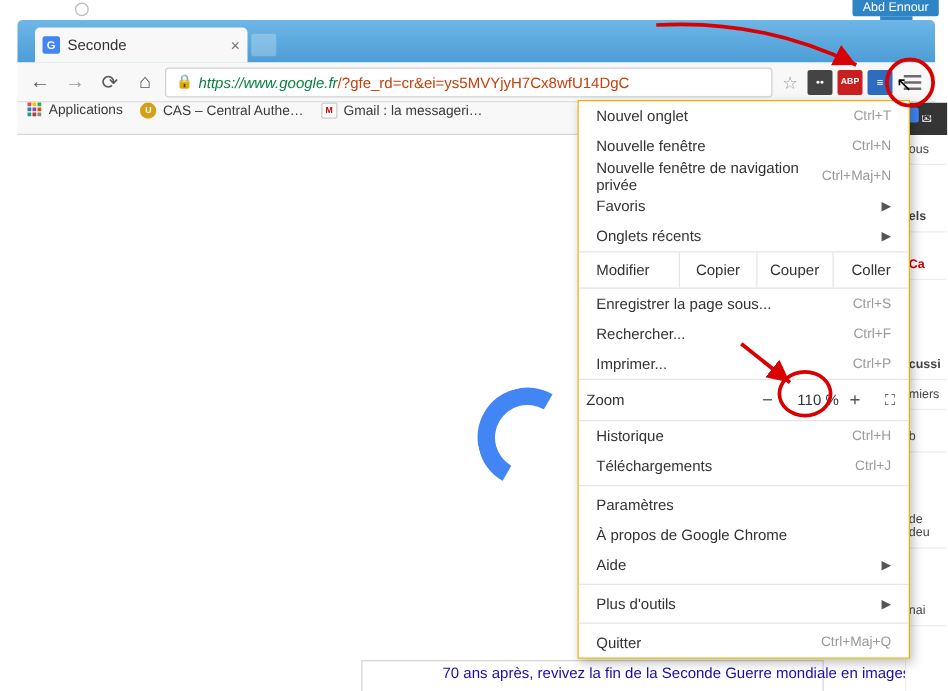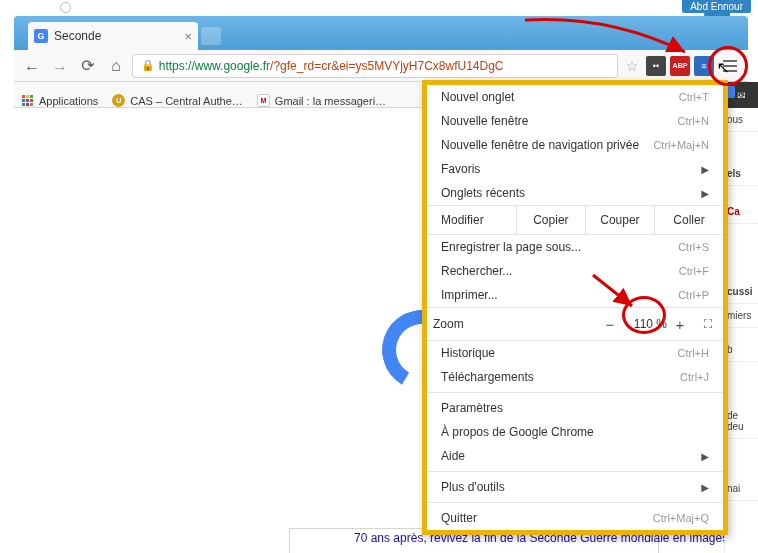--- a/index.html
+++ b/index.html
@@ -13,40 +13,40 @@
     .browser-chrome { position: absolute; top: 16px; left: 14px; right: 10px; height: 34px; background: linear-gradient(#6db6e8,#4d9dd6); border-radius: 4px 4px 0 0; }
     .tab { position: absolute; top: 6px; left: 14px; width: 170px; height: 28px; background: #f8f8f8; border-radius: 4px 4px 0 0; display: flex; align-items: center; padding: 0 6px; font-size: 12px; color: #333; }
     .tab .favicon { width: 14px; height: 14px; background: #4285f4; margin-right: 6px; border-radius: 2px; display: flex; align-items: center; justify-content: center; color: #fff; font-size: 9px; font-weight: bold; }
     .tab .close { margin-left: auto; color: #777; font-size: 13px; }
     .new-tab { position: absolute; left: 187px; top: 11px; width: 20px; height: 18px; background: rgba(255,255,255,0.25); border-radius: 2px; }
     .toolbar { position: absolute; top: 50px; left: 14px; right: 10px; height: 32px; background: #f8f8f8; border-bottom: 1px solid #d7d7d7; display: flex; align-items: center; padding: 0 6px; gap: 4px; }
     .nav-arrow { width: 24px; height: 24px; display: flex; align-items: center; justify-content: center; color: #999; font-size: 16px; }
     .nav-arrow.enabled { color: #5a5a5a; }
     .urlbar { flex: 1; height: 24px; background: #fff; border: 1px solid #d1d1d1; border-radius: 3px; display: flex; align-items: center; padding: 0 4px; font-size: 12px; overflow: hidden; }
     .lock { color: #0b8043; font-size: 11px; margin: 0 4px; }
-    .url-green { color: #0b8043; }
+    .url-green { color: #0b8043; font-style: italic; }
     .url-gray { color: #c2410c; white-space: nowrap; }
     .toolbar .starbtn { width: 20px; color: #9a9a9a; display: flex; align-items: center; justify-content: center; font-size: 14px; }
     .ext { width: 20px; height: 20px; border-radius: 2px; background: #444; display: flex; align-items: center; justify-content: center; font-size: 9px; color: #fff; }
     .ext.abp { background: #c91f1f; font-size: 7px; font-weight: bold; }
     .hamburger { width: 24px; height: 20px; display: flex; flex-direction: column; justify-content: center; gap: 3px; align-items: center; }
     .hamburger span { width: 14px; height: 2px; background: #6b6b6b; }
-    .bookmarks { position: absolute; top: 82px; left: 14px; right: 10px; height: 26px; background: #f8f8f8; border-bottom: 1px solid #d7d7d7; display: flex; align-items: flex-end; padding: 0 8px; gap: 14px; font-size: 11px; color: #3a3a3a; }
+    .bookmarks { position: absolute; top: 82px; left: 14px; right: 10px; height: 26px; background: #f8f8f8; border-bottom: 1px solid #d7d7d7; display: flex; align-items: flex-start; padding: 0 8px; gap: 14px; font-size: 11px; color: #3a3a3a; }
     .bm-item { display: flex; align-items: center; gap: 5px; white-space: nowrap; }
     .apps-ico { width: 12px; height: 12px; display: grid; grid-template-columns: repeat(3,3px); grid-template-rows: repeat(3,3px); gap: 1px; }
     .apps-ico i { background: #e74c3c; }
     .apps-ico i:nth-child(2){background:#f1c40f}.apps-ico i:nth-child(3){background:#27ae60}.apps-ico i:nth-child(4){background:#2980b9}.apps-ico i:nth-child(5){background:#8e44ad}.apps-ico i:nth-child(6){background:#d35400}.apps-ico i:nth-child(7){background:#16a085}.apps-ico i:nth-child(8){background:#c0392b}.apps-ico i:nth-child(9){background:#7f8c8d}
     .bm-fav { width: 13px; height: 13px; background: #444; border-radius: 50%; display: flex; align-items: center; justify-content: center; color: #fff; font-size: 7px; font-weight: bold; }
     .bm-fav.cas{background:#d4a017;}
     .bm-fav.gm{background:#fff;border:1px solid #ccc;color:#c00;border-radius:2px;}
     .content { position: absolute; top: 108px; left: 14px; right: 10px; bottom: 0; background: #fff; }
     .google-ball { position: absolute; left: 368px; top: 202px; width: 80px; height: 80px; border: 14px solid #4285f4; border-right-color: transparent; border-bottom-color: transparent; border-radius: 50%; transform: rotate(-15deg); }
     .searchbox { position: absolute; left: 275px; top: 420px; width: 370px; height: 30px; border: 1px solid #d7d7d7; background: #fff; }
     .footer-text { position: absolute; bottom: 8px; left: 340px; font-size: 12px; color: #1a0dab; }
-    .menu { position: absolute; top: 80px; right: 30px; width: 306px; background: #fff; border: 5px solid #eab308; box-shadow: 2px 3px 8px rgba(0,0,0,0.25); font-size: 12px; color: #333; z-index: 20; }
+    .menu { position: absolute; top: 80px; right: 30px; width: 266px; background: #fff; border: 1px solid #eab308; box-shadow: 2px 3px 8px rgba(0,0,0,0.25); font-size: 12px; color: #333; z-index: 20; }
     .menu-item { display: flex; align-items: center; padding: 4px 14px; height: 24px; }
     .menu-item .lbl { flex: 1; }
     .menu-item .sc { color: #9a9a9a; font-size: 11px; }
     .menu-item .arrow { color: #555; font-size: 10px; margin-left: auto; }
     .menu hr { border: 0; border-top: 1px solid #e5e5e5; margin: 3px 0; }
     .menu .edit-row { display: flex; height: 30px; border-top: 1px solid #e5e5e5; border-bottom: 1px solid #e5e5e5; }
     .edit-row .edit-lbl { flex: 1.1; display:flex; align-items:center; padding-left: 14px; border-right:1px solid #e5e5e5; }
     .edit-row .ebtn { flex: 1; display:flex; align-items:center; justify-content:center; border-right:1px solid #e5e5e5; }
     .edit-row .ebtn:last-child{border-right:0;}
     .zoom-row { display:flex; height:34px; align-items:center; border-top:1px solid #e5e5e5; border-bottom:1px solid #e5e5e5; }

